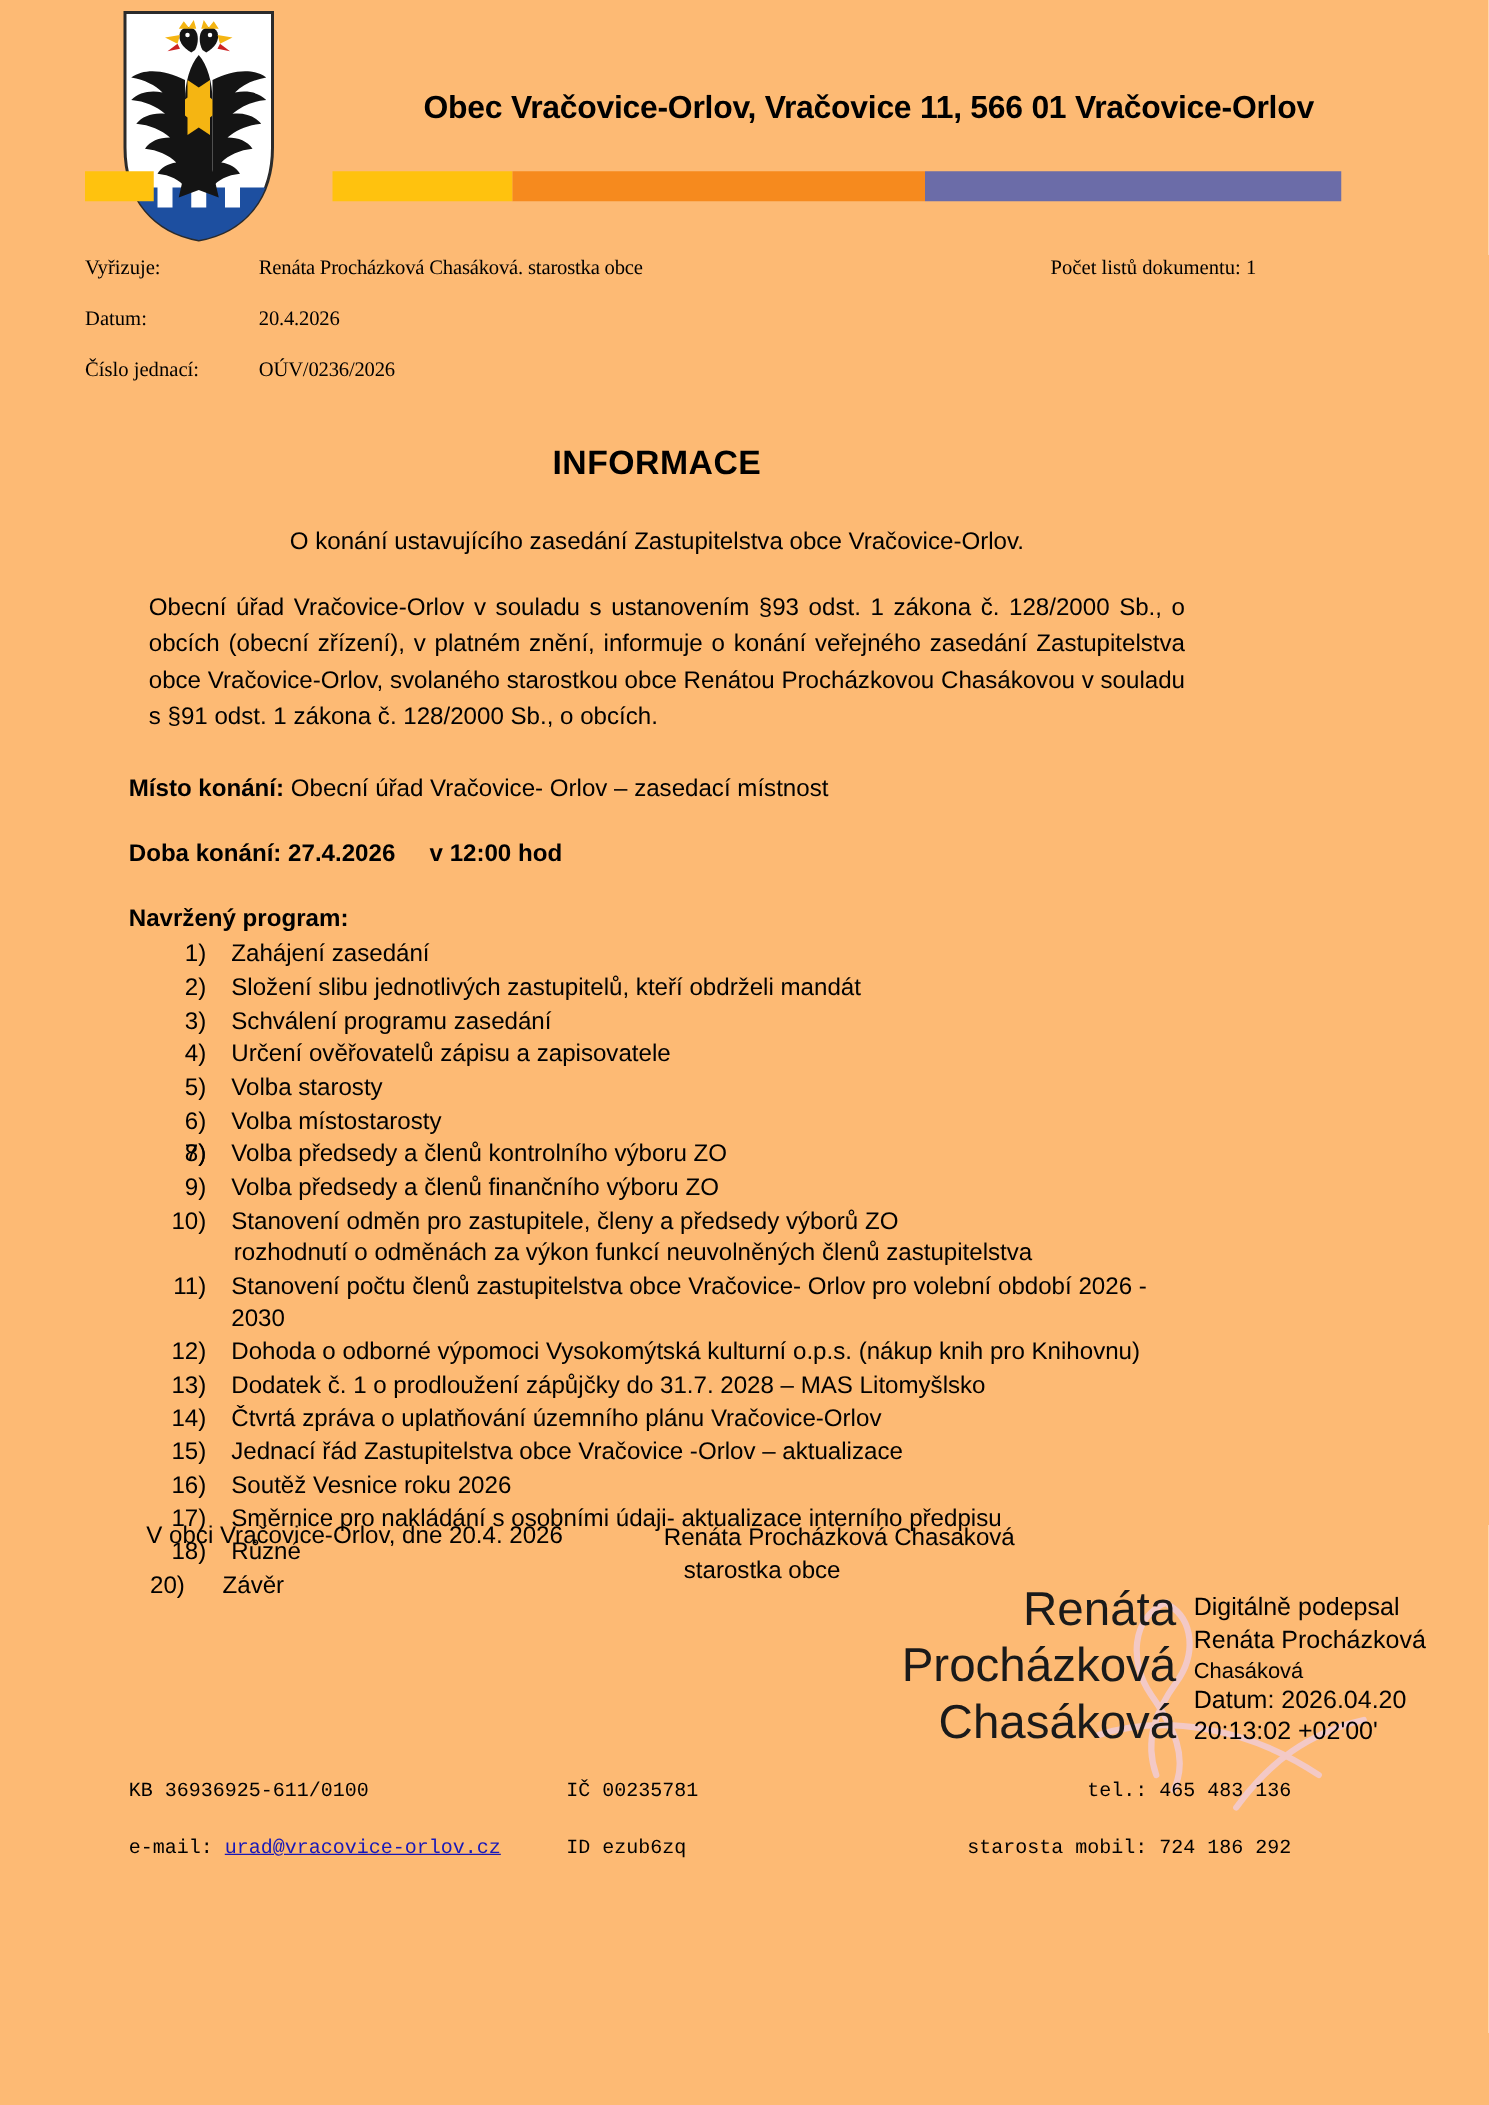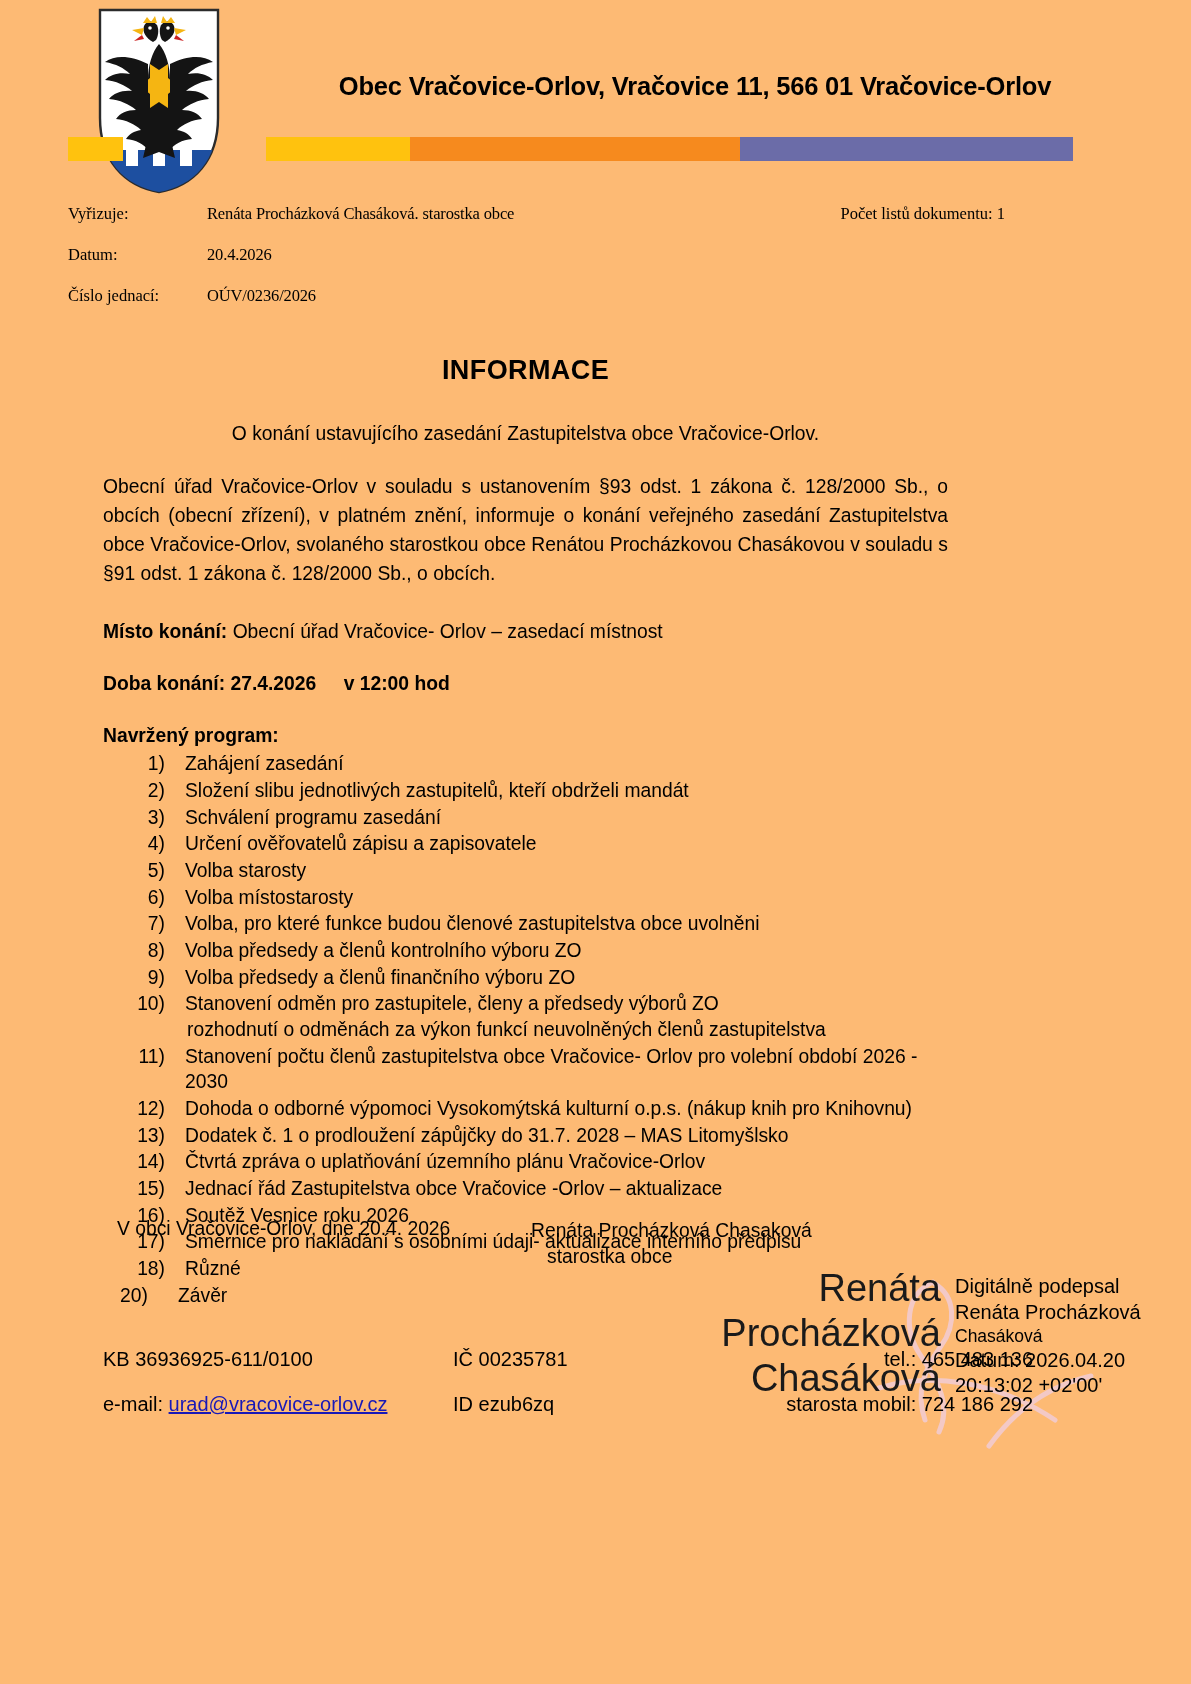--- a/index.html
+++ b/index.html
@@ -107,21 +107,21 @@
     font-weight: bold;
     letter-spacing: 0.4px;
     margin: 0 0 32px 0;
   }
   .subtitle {
     text-align: center;
     margin: 0 0 26px 0;
   }
   .para {
     text-align: justify;
-    margin: 0 0 30px 0;
+    margin: 0 0 30px 16px;
     line-height: 1.5;
   }
   .line-bold-lead {
     margin: 0 0 26px 0;
   }
   .line-bold-lead b { font-weight: bold; }
   .program-heading {
     font-weight: bold;
     margin: 0 0 2px 0;
   }
@@ -211,24 +211,24 @@
     top: -6px;
     width: 230px;
     height: 190px;
     pointer-events: none;
   }
 
   
   .footer {
     position: absolute;
     left: 103px;
-    top: 1348px;
+    top: 1424px;
     width: 930px;
-    font-family: Liberation Sans, sans-serif;
-    font-size: 20px;
+    font-family: Liberation Mono, monospace;
+    font-size: 16px;
   }
   .footer-row {
     position: relative;
     height: 45px;
   }
   .f-col-a { position: absolute; left: 0;    top: 0; }
   .f-col-b { position: absolute; left: 350px; top: 0; }
   .f-col-c { position: absolute; right: 0;   top: 0; }
   .mail-link {
     color: #1818b8;
@@ -334,21 +334,21 @@
 
     <div class="program-heading">Navržený program:</div>
 
     <ol class="program" id="program-list">
         <li><span class="num">1)</span><span>Zahájení zasedání</span></li>
         <li><span class="num">2)</span><span>Složení slibu jednotlivých zastupitelů, kteří obdrželi mandát</span></li>
         <li><span class="num">3)</span><span>Schválení programu zasedání</span></li>
         <li><span class="num">4)</span><span>Určení ověřovatelů zápisu a zapisovatele</span></li>
         <li><span class="num">5)</span><span>Volba starosty</span></li>
         <li><span class="num">6)</span><span>Volba místostarosty</span></li>
-        <li><span class="num">7)</span><span>Volba, pro které funkce budou členové zastupitelstva obce uvolněni</span></li>
+        <li><span class="num">7)</span></li>
         <li><span class="num">8)</span><span>Volba předsedy a členů kontrolního výboru ZO</span></li>
         <li><span class="num">9)</span><span>Volba předsedy a členů finančního výboru ZO</span></li>
         <li><span class="num">10)</span><span>Stanovení odměn pro zastupitele, členy a předsedy  výborů ZO</span><span class="sub">rozhodnutí o odměnách za výkon funkcí neuvolněných členů zastupitelstva</span></li>
         <li><span class="num">11)</span><span>Stanovení počtu členů zastupitelstva obce Vračovice- Orlov pro volební období 2026 - 2030</span></li>
         <li><span class="num">12)</span><span>Dohoda  o odborné výpomoci Vysokomýtská kulturní o.p.s. (nákup knih pro Knihovnu)</span></li>
         <li><span class="num">13)</span><span>Dodatek č. 1 o prodloužení zápůjčky do 31.7. 2028 – MAS Litomyšlsko</span></li>
         <li><span class="num">14)</span><span>Čtvrtá zpráva o uplatňování územního plánu Vračovice-Orlov</span></li>
         <li><span class="num">15)</span><span>Jednací řád Zastupitelstva obce Vračovice -Orlov – aktualizace</span></li>
         <li><span class="num">16)</span><span>Soutěž Vesnice roku 2026</span></li>
         <li><span class="num">17)</span><span>Směrnice  pro nakládání s osobními údaji- aktualizace  interního předpisu</span></li>

